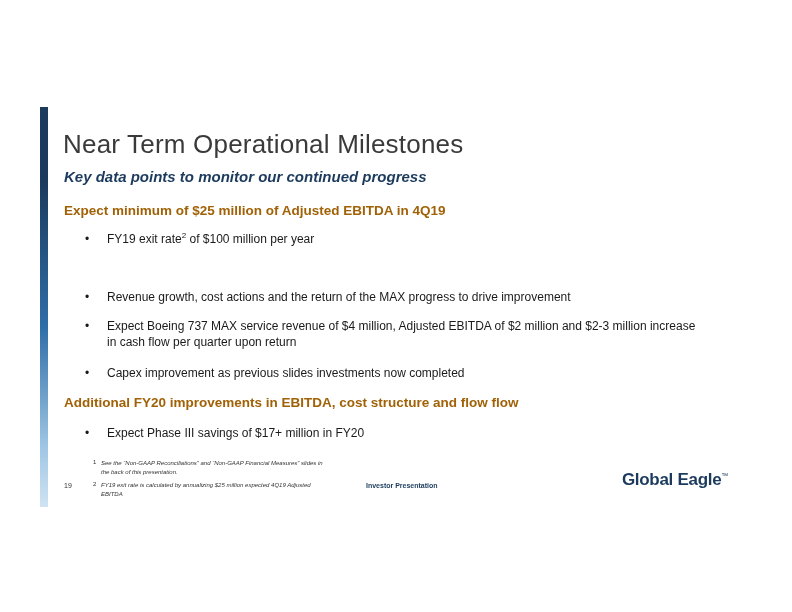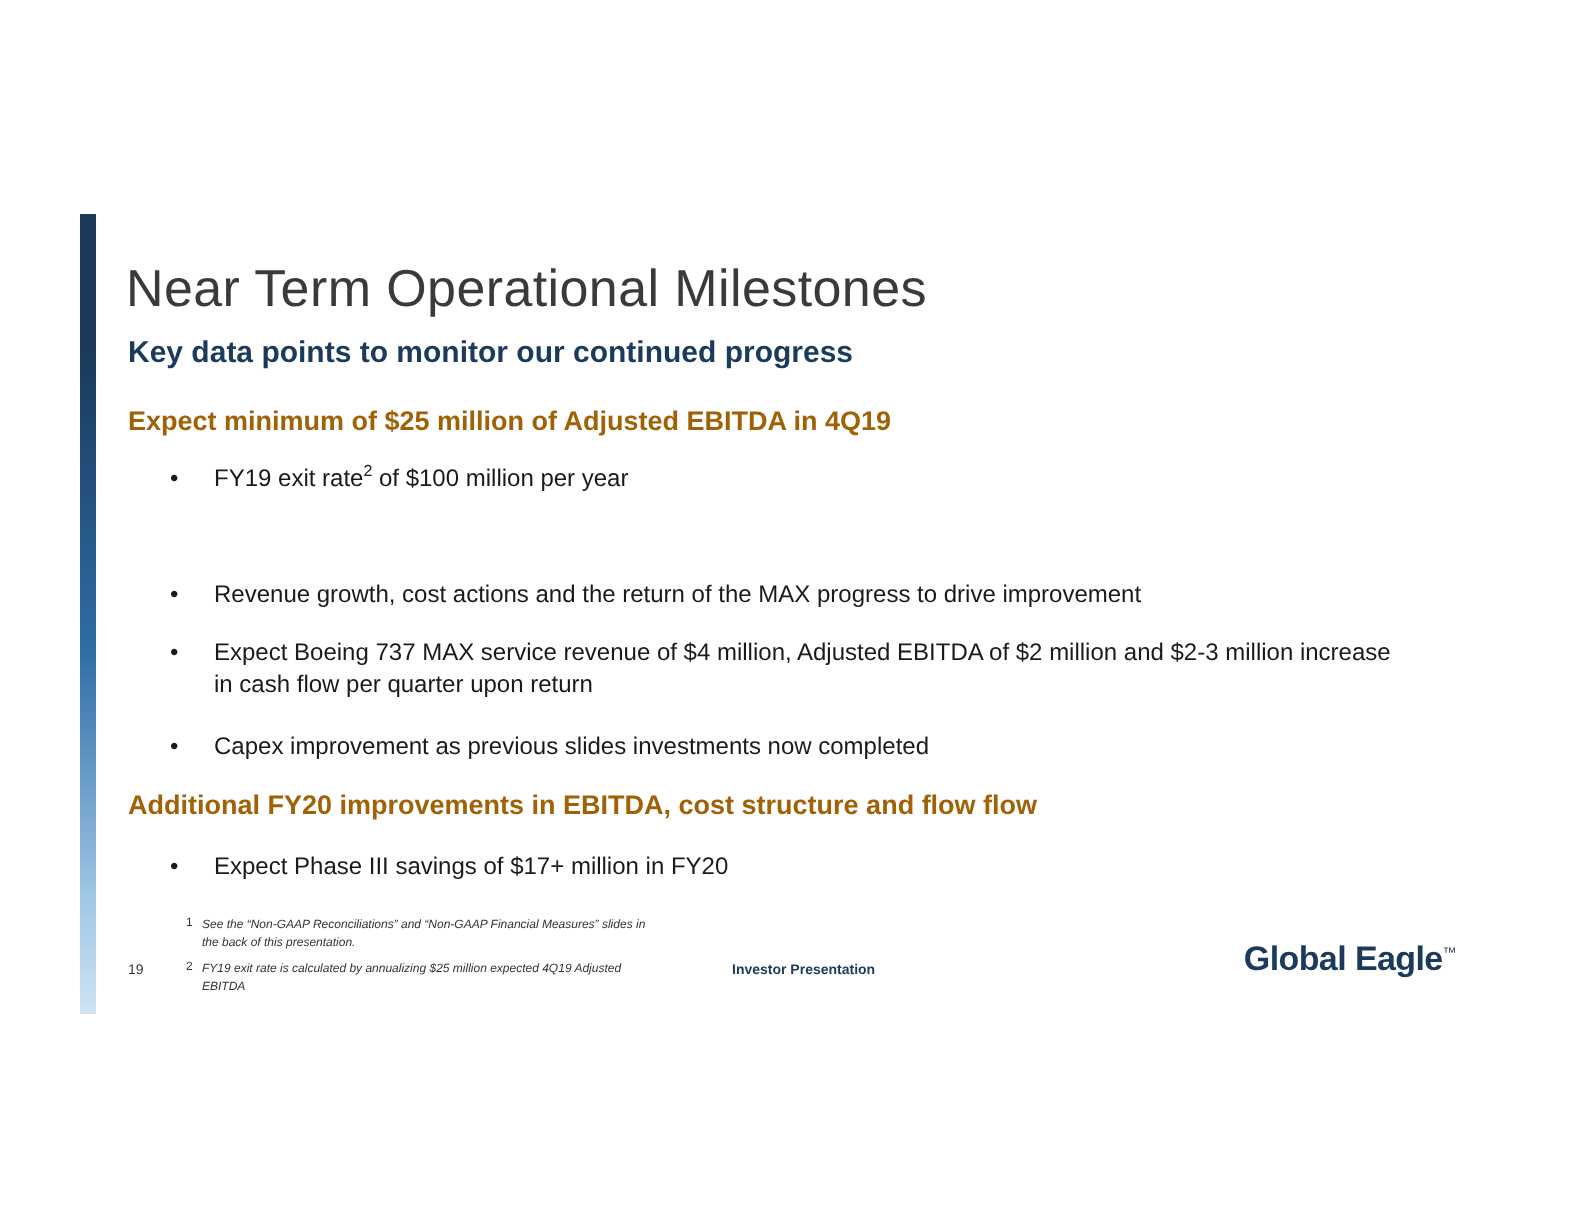--- a/index.html
+++ b/index.html
@@ -46,20 +46,21 @@
     line-height: 1.1;
   }
 
   .subtitle {
     position: absolute;
     left: 64px;
     top: 168px;
     font-size: 15px;
     font-weight: bold;
     color: #1b3a5c;
+    font-style: italic;
   }
 
   .section {
     position: absolute;
     left: 64px;
     font-size: 13.5px;
     font-weight: bold;
     color: #a16207;
   }
 

